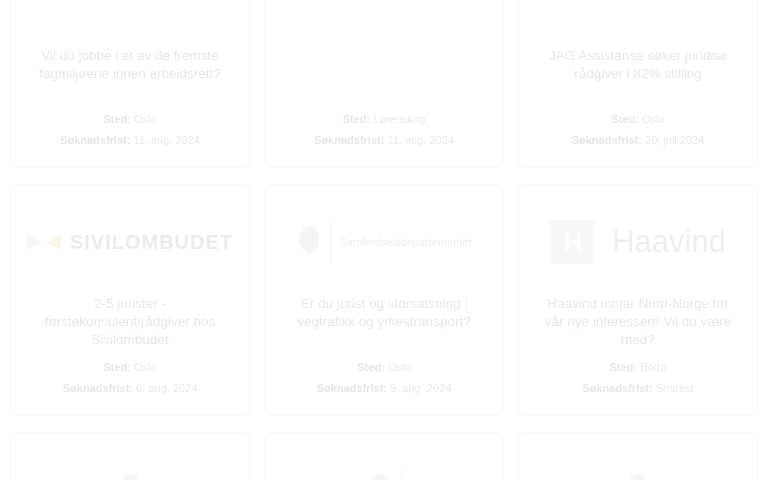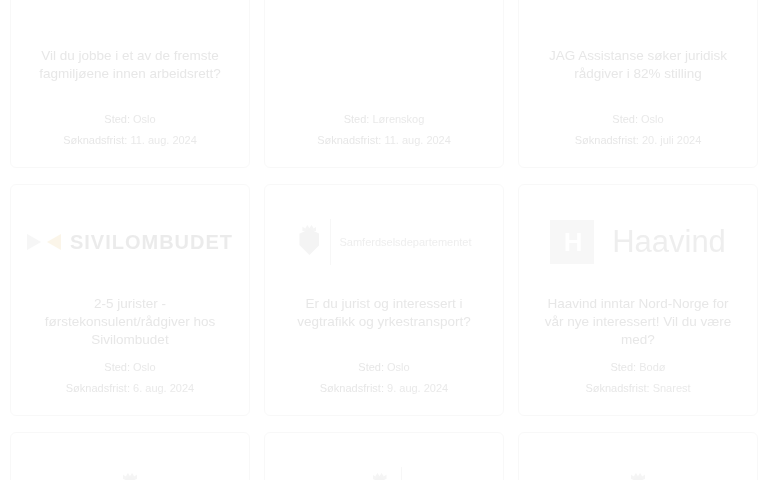--- a/index.html
+++ b/index.html
@@ -95,21 +95,21 @@
 
   .meta {
     margin-top: auto;
     text-align: center;
     font-size: 11px;
     color: #7a7a7a;
     line-height: 1.9;
   }
 
   .meta .label {
-    font-weight: normal;
+    font-weight: bold;
     color: #6b6b6b;
   }
 
   
   .shape-sivil {
     display: flex;
     align-items: center;
     gap: 9px;
   }
   .sivil-mark {
@@ -254,21 +254,21 @@
       <div class="logo-box">
         <div class="logo">
           <span class="crest">
             <span class="crown"></span>
             <span class="lion"></span>
           </span>
           <span class="logo-sep"></span>
           <span class="logo-wordmark small">Samferdselsdepartementet</span>
         </div>
       </div>
-      <div class="card-title">Er du jurist og interessert i vegtrafikk og yrkestransport?</div>
+      <div class="card-title">Er du jurist og storsatsning i vegtrafikk og yrkestransport?</div>
       <div class="meta">
         <div>
           <span class="label">Sted:</span>
           <span>Oslo</span>
         </div>
         <div>
           <span class="label">Søknadsfrist:</span>
           <span>9. aug. 2024</span>
         </div>
       </div>

